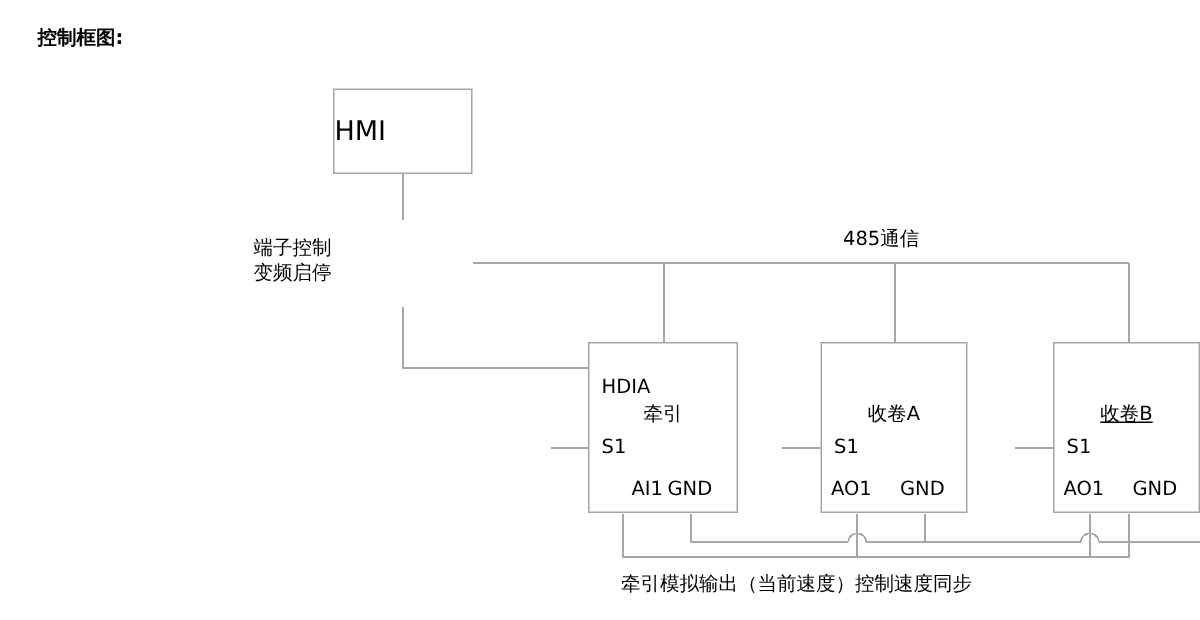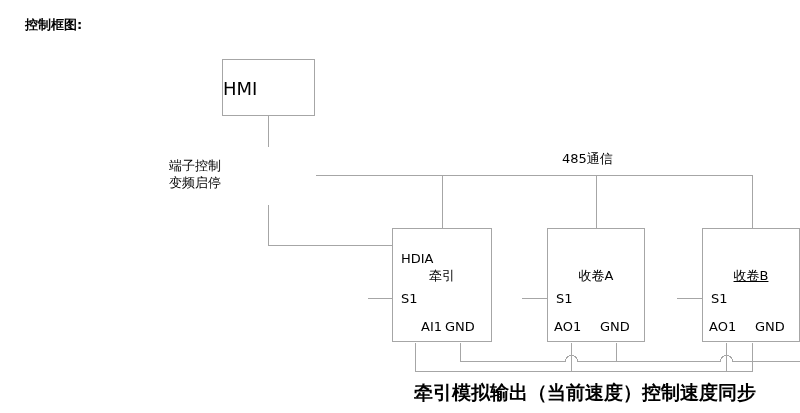--- a/index.html
+++ b/index.html
@@ -59,21 +59,21 @@
     white-space:nowrap;
     background:#ffffff;
     padding:0 2px;
   }
   .wirelabel.two-line{
     line-height:17px;
     text-align:right;
   }
   .caption{
     position:absolute;
-    font-size:19px;font-weight:bold;
+    font-size:13px;font-weight:normal;
     white-space:nowrap;
     text-align:right;
   }
 </style>
 </head>
 <body style="background: rgb(255, 255, 255); color: rgb(0, 0, 0);">
 
 <div id="stage">
 
   <div class="page-title">控制框图:</div>

